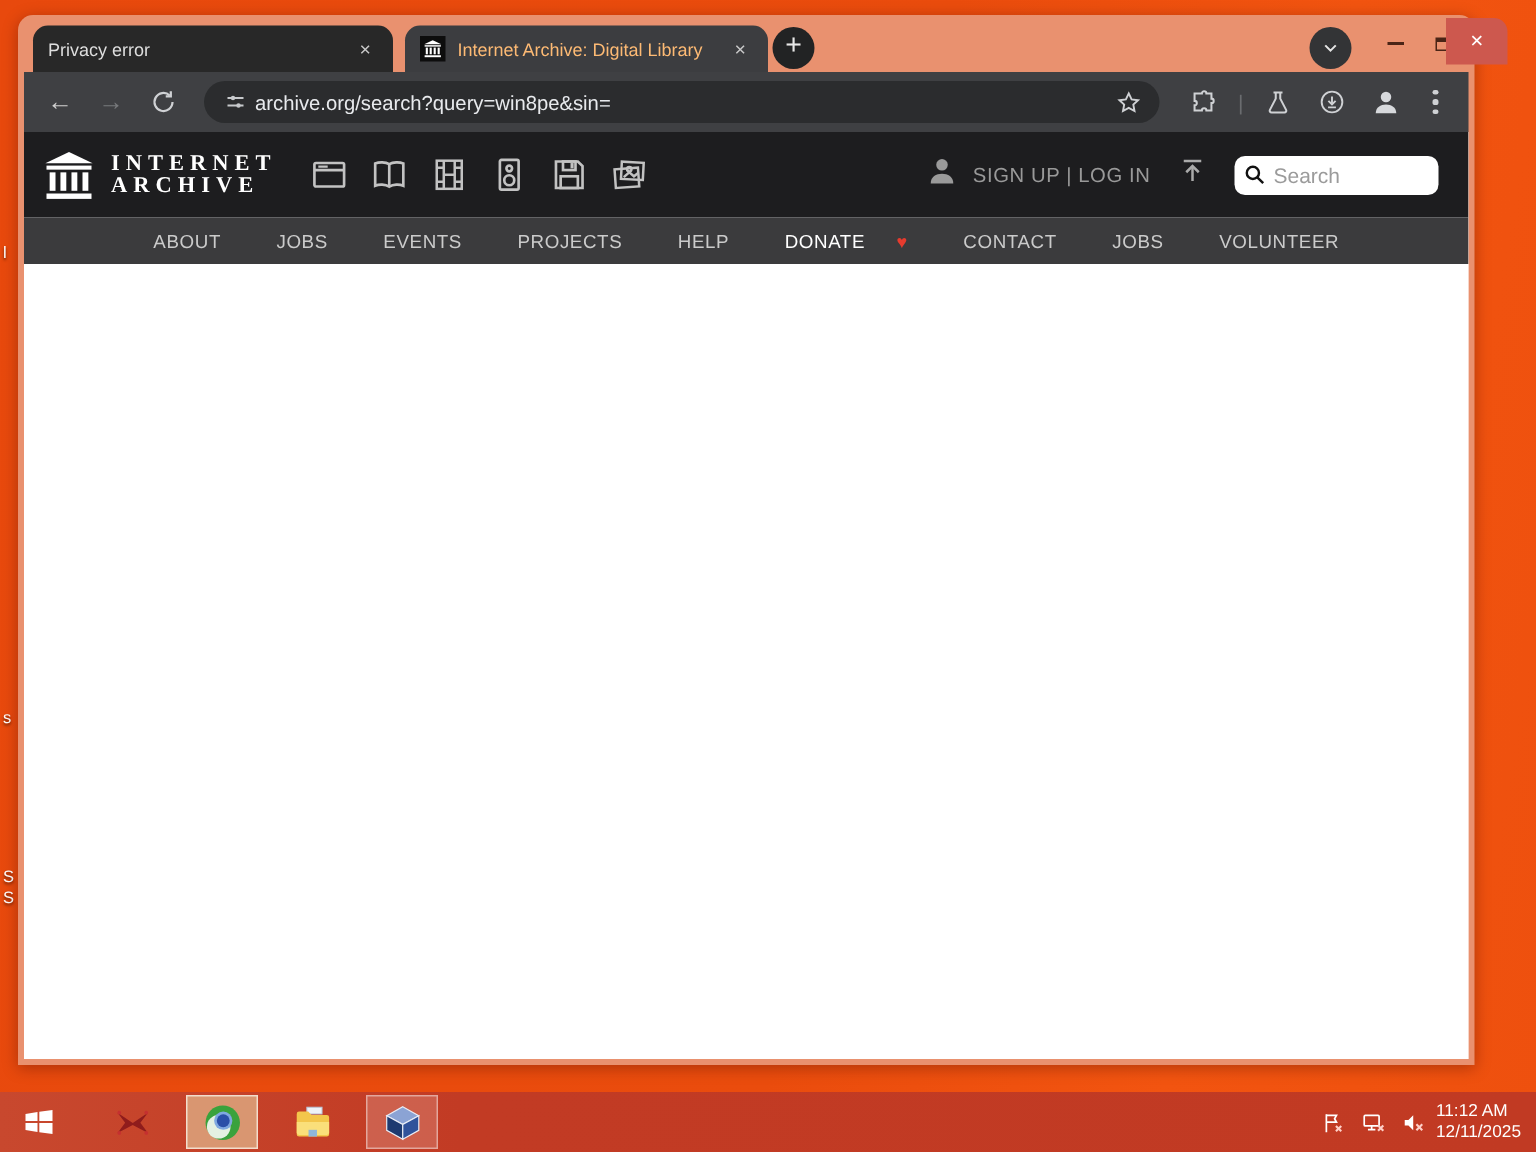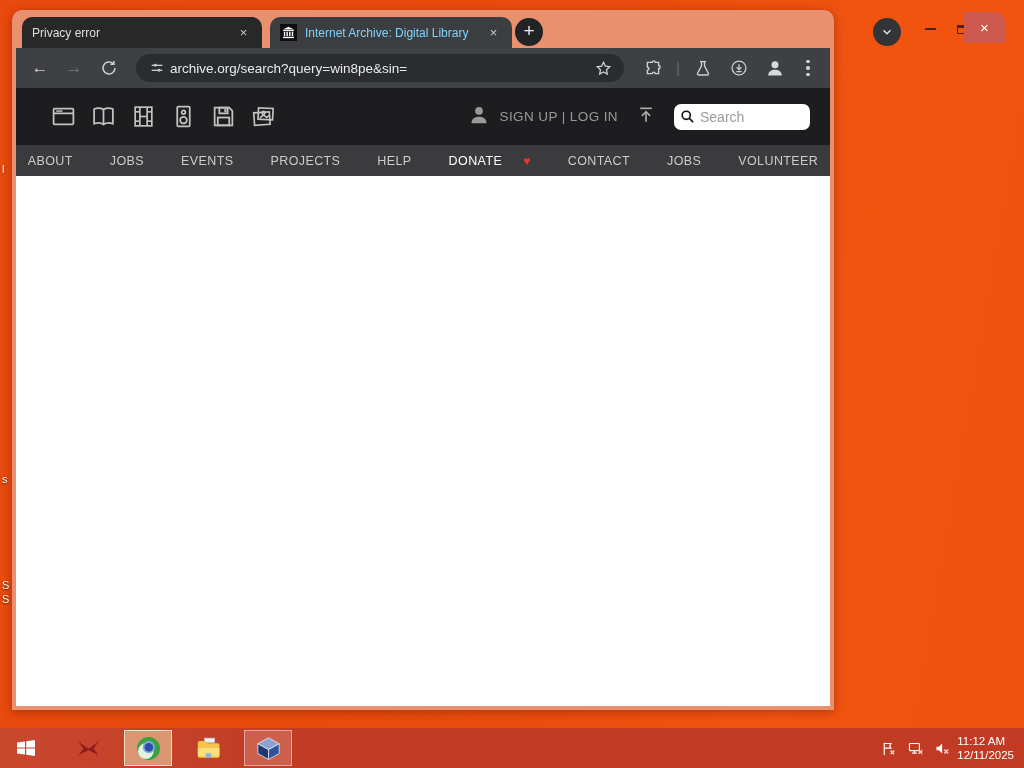--- a/index.html
+++ b/index.html
@@ -10,35 +10,35 @@
     position:relative; width:1024px; height:768px;
     background:linear-gradient(100deg,#e8490d 0%,#ea4c0d 55%,#f25410 78%,#ee500e 100%);
   }
   .desk-frag {
     position:absolute; left:2px; color:#fff; font-size:11px;
     text-shadow:0 1px 2px rgba(0,0,0,.6); line-height:12px;
   }
 
   
   #window {
-    position:absolute; left:12px; top:10px; width:822px; height:700px;
+    position:absolute; left:12px; top:10px; width:971px; height:700px;
     background:#e9916f; border-radius:10px 10px 0 0;
     box-shadow:0 2px 10px rgba(60,10,0,.35);
   }
 
   
   #tabstrip { position:relative; height:38px; }
   .tab {
     position:absolute; top:7px; height:31px; border-radius:10px 10px 0 0;
     display:flex; align-items:center; padding:0 10px; cursor:pointer;
   }
   #tab-1 { left:10px; width:240px; background:#282828; }
   #tab-2 { left:258px; width:242px; background:#3c3d40; }
   .tab-title { font-size:12px; color:#dedede; white-space:nowrap; overflow:hidden; flex:1; }
-  #tab-2 .tab-title { color:#7dd3fc; }
+  #tab-2 .tab-title { color:#fdba74; }
   .tab-close {
     width:17px; height:17px; border-radius:50%; color:#c9c9c9; font-size:13px;
     display:flex; align-items:center; justify-content:center; margin-left:6px; flex:0 0 auto;
   }
   .favicon {
     width:17px; height:17px; background:#0d0d0d; margin-right:8px; flex:0 0 auto;
     display:flex; align-items:center; justify-content:center;
   }
   .favicon svg { width:13px; height:13px; color:#fff; }
   #new-tab-btn {
@@ -239,20 +239,35 @@
       <span id="menu-btn">
           <i></i>
           <i></i>
           <i></i>
         </span>
     </div>
 
     <div id="viewport">
 
       <div id="ia-header">
+        <div id="ia-logo">
+          <svg viewBox="0 0 24 24" fill="currentColor">
+              <polygon points="12,1.5 1.5,6.5 22.5,6.5"></polygon>
+              <rect x="2" y="7.6" width="20" height="1.8"></rect>
+              <rect x="3.4" y="10.6" width="2.6" height="8.2"></rect>
+              <rect x="8.2" y="10.6" width="2.6" height="8.2"></rect>
+              <rect x="13.1" y="10.6" width="2.6" height="8.2"></rect>
+              <rect x="18" y="10.6" width="2.6" height="8.2"></rect>
+              <rect x="2" y="20" width="20" height="2.4"></rect>
+            </svg>
+          <div id="ia-logo-text">
+            <div>INTERNET</div>
+            <div>ARCHIVE</div>
+          </div>
+        </div>
 
         <div id="media-icons">
           <span class="media-ico">
             <svg viewBox="0 0 24 24" fill="none" stroke="currentColor" stroke-width="1.7">
                 <rect x="2.5" y="4.5" width="19" height="15" rx="1"></rect>
                 <line x1="2.5" y1="9" x2="21.5" y2="9"></line>
                 <line x1="5" y1="6.8" x2="11" y2="6.8" stroke-width="1.4"></line>
               </svg>
           </span>
           <span class="media-ico">

